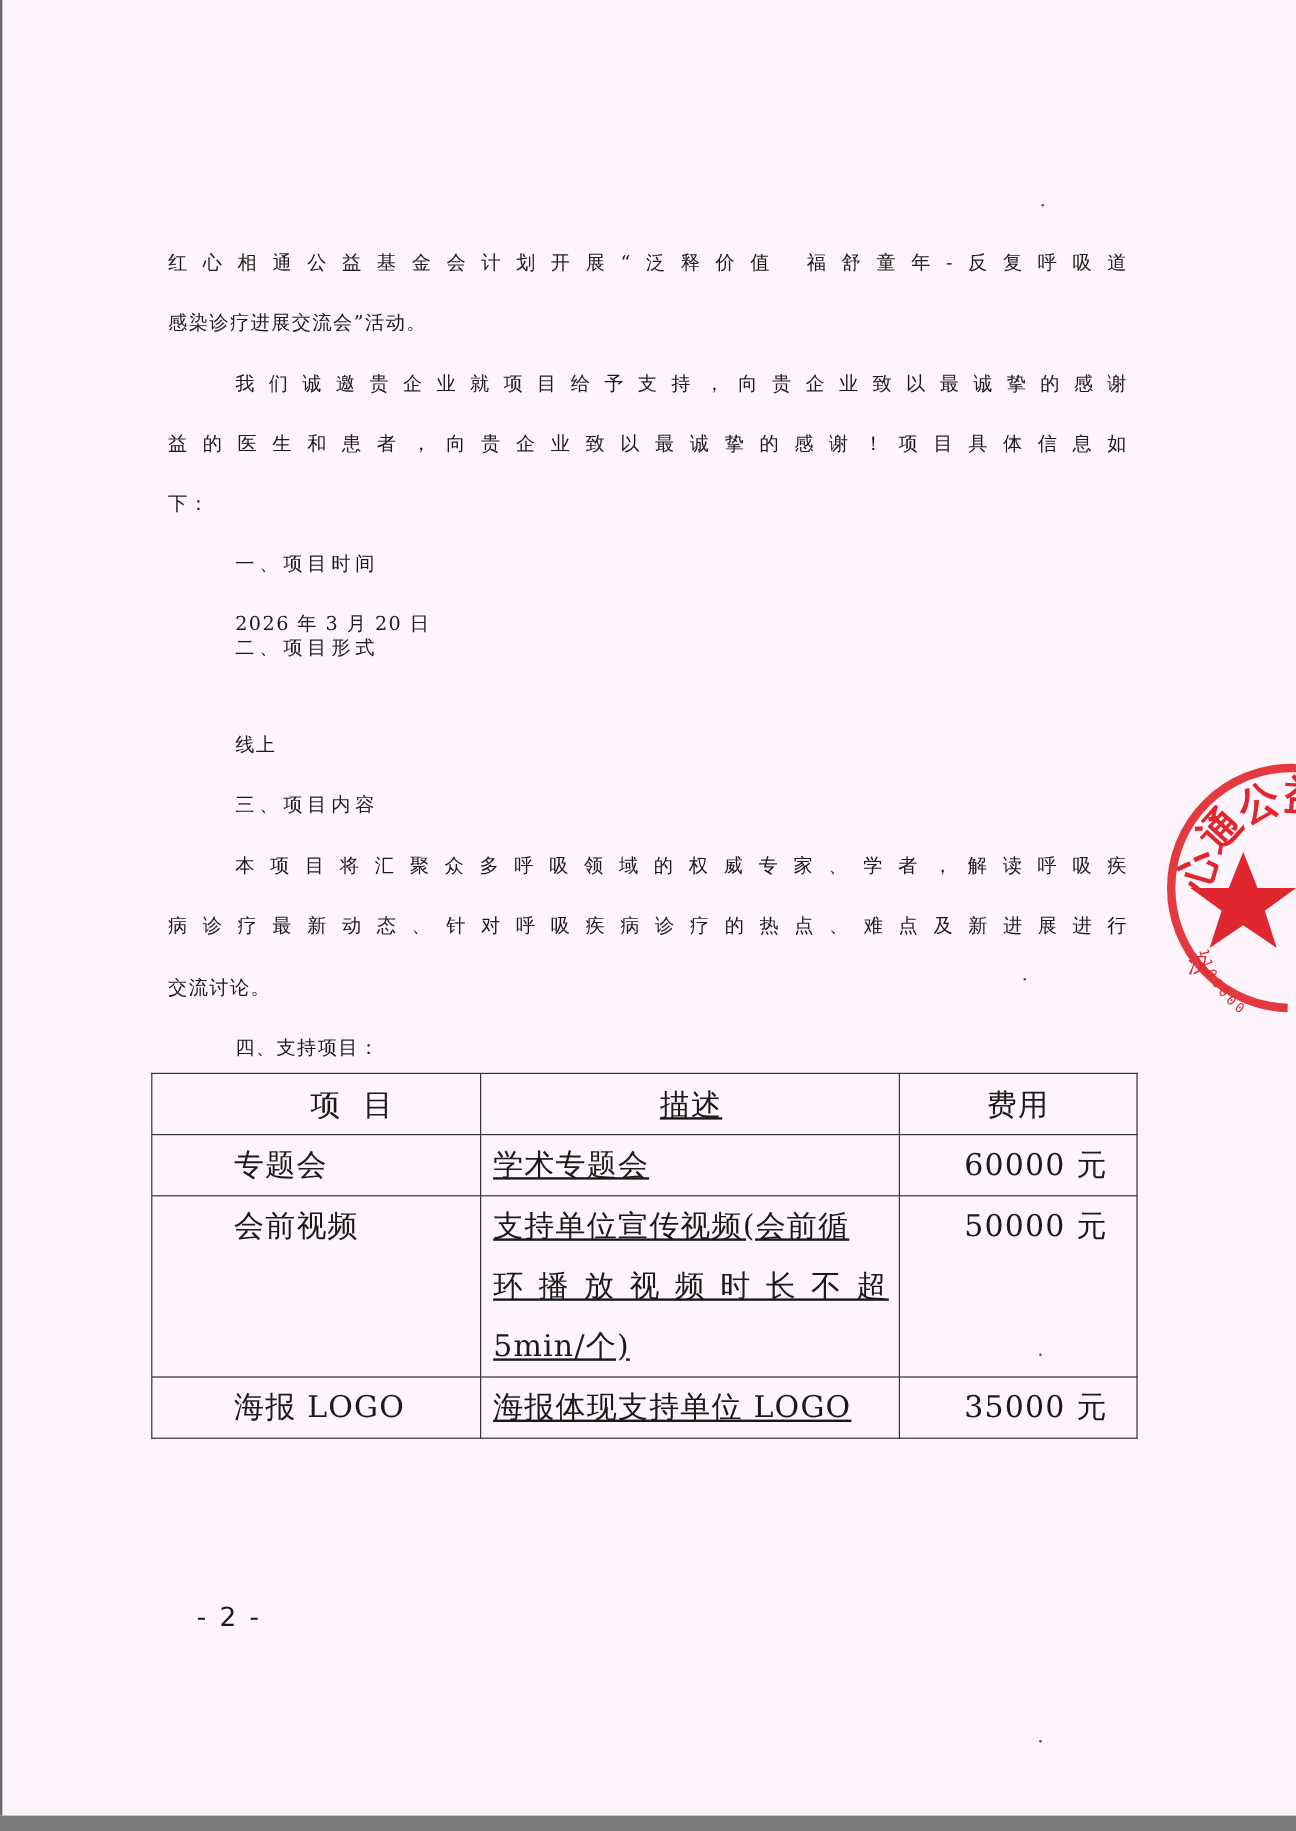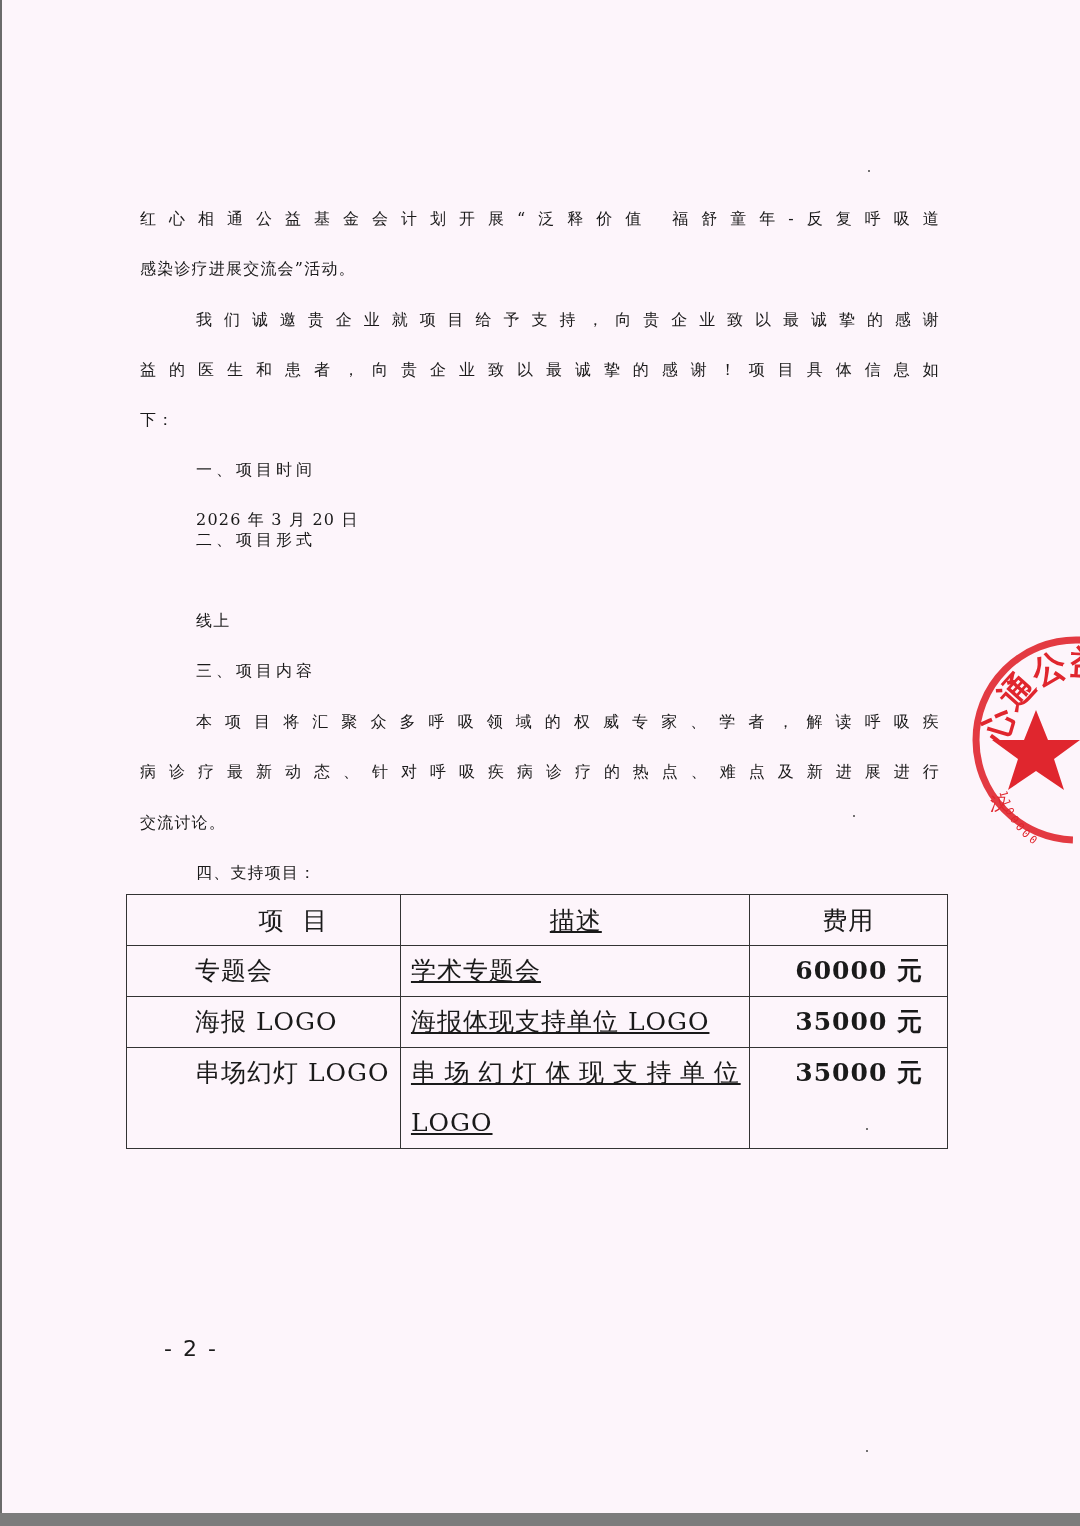--- a/index.html
+++ b/index.html
@@ -25,21 +25,21 @@
     border: 1.5px solid #333; vertical-align: top; font-weight: normal; padding: 0;
   }
   .c1 { width: 274px; }
   .c2 { width: 350px; }
   .c3 { width: 198px; margin-top: 16px; }
   th .cell { height: 50px; line-height: 52px; }
   .cell { padding: 0 8px; line-height: 50px; letter-spacing: 1px; }
   .c1 .cell { padding-left: 68px; }
   .c2 .cell { padding-left: 10px; text-decoration: underline; }
   .hdr-center { text-align: center; }
-  .fee { text-align: right; padding-right: 24px; font-weight: bold; }
+  .fee { text-align: right; padding-right: 24px; }
   .desc-wide { text-align: justify; text-align-last: justify; letter-spacing: 2px; }
   .page-num { position: absolute; left: 164px; top: 1336px; font-size: 22px; font-family: "DejaVu Sans", sans-serif; letter-spacing: 2px; }
   .stamp { position: absolute; left: 968px; top: 632px; width: 220px; height: 220px; }
   .dot { position: absolute; width: 2px; height: 2px; background: #444; border-radius: 1px; }
 </style>
 </head>
 <body>
 
 <div class="left-edge"></div>
 
@@ -81,37 +81,38 @@
         </td>
     <td class="c2">
           <div class="cell">学术专题会</div>
         </td>
     <td class="c3">
           <div class="cell fee">60000 元</div>
         </td>
   </tr>
   <tr>
     <td class="c1">
+          <div class="cell">会前视频</div>
+        </td>
+    <td class="c2">
+      <div class="cell">支持单位宣传视频(会前循</div>
+      <div class="cell desc-wide">环播放视频时长不超</div>
+      <div class="cell">5min/个)</div>
+    </td>
+    <td class="c3">
+          <div class="cell fee">50000 元</div>
+        </td>
+  </tr>
+  <tr>
+    <td class="c1">
           <div class="cell">海报 LOGO</div>
         </td>
     <td class="c2">
           <div class="cell">海报体现支持单位 LOGO</div>
         </td>
-    <td class="c3">
-          <div class="cell fee">35000 元</div>
-        </td>
-  </tr>
-  <tr>
-    <td class="c1">
-          <div class="cell">串场幻灯 LOGO</div>
-        </td>
-    <td class="c2">
-      <div class="cell desc-wide">串场幻灯体现支持单位</div>
-      <div class="cell">LOGO</div>
-    </td>
     <td class="c3">
           <div class="cell fee">35000 元</div>
         </td>
   </tr>
 </tbody>
   </table>
 
 <div class="page-num">- 2 -</div>
 
 <svg class="stamp" viewBox="0 0 220 220">

